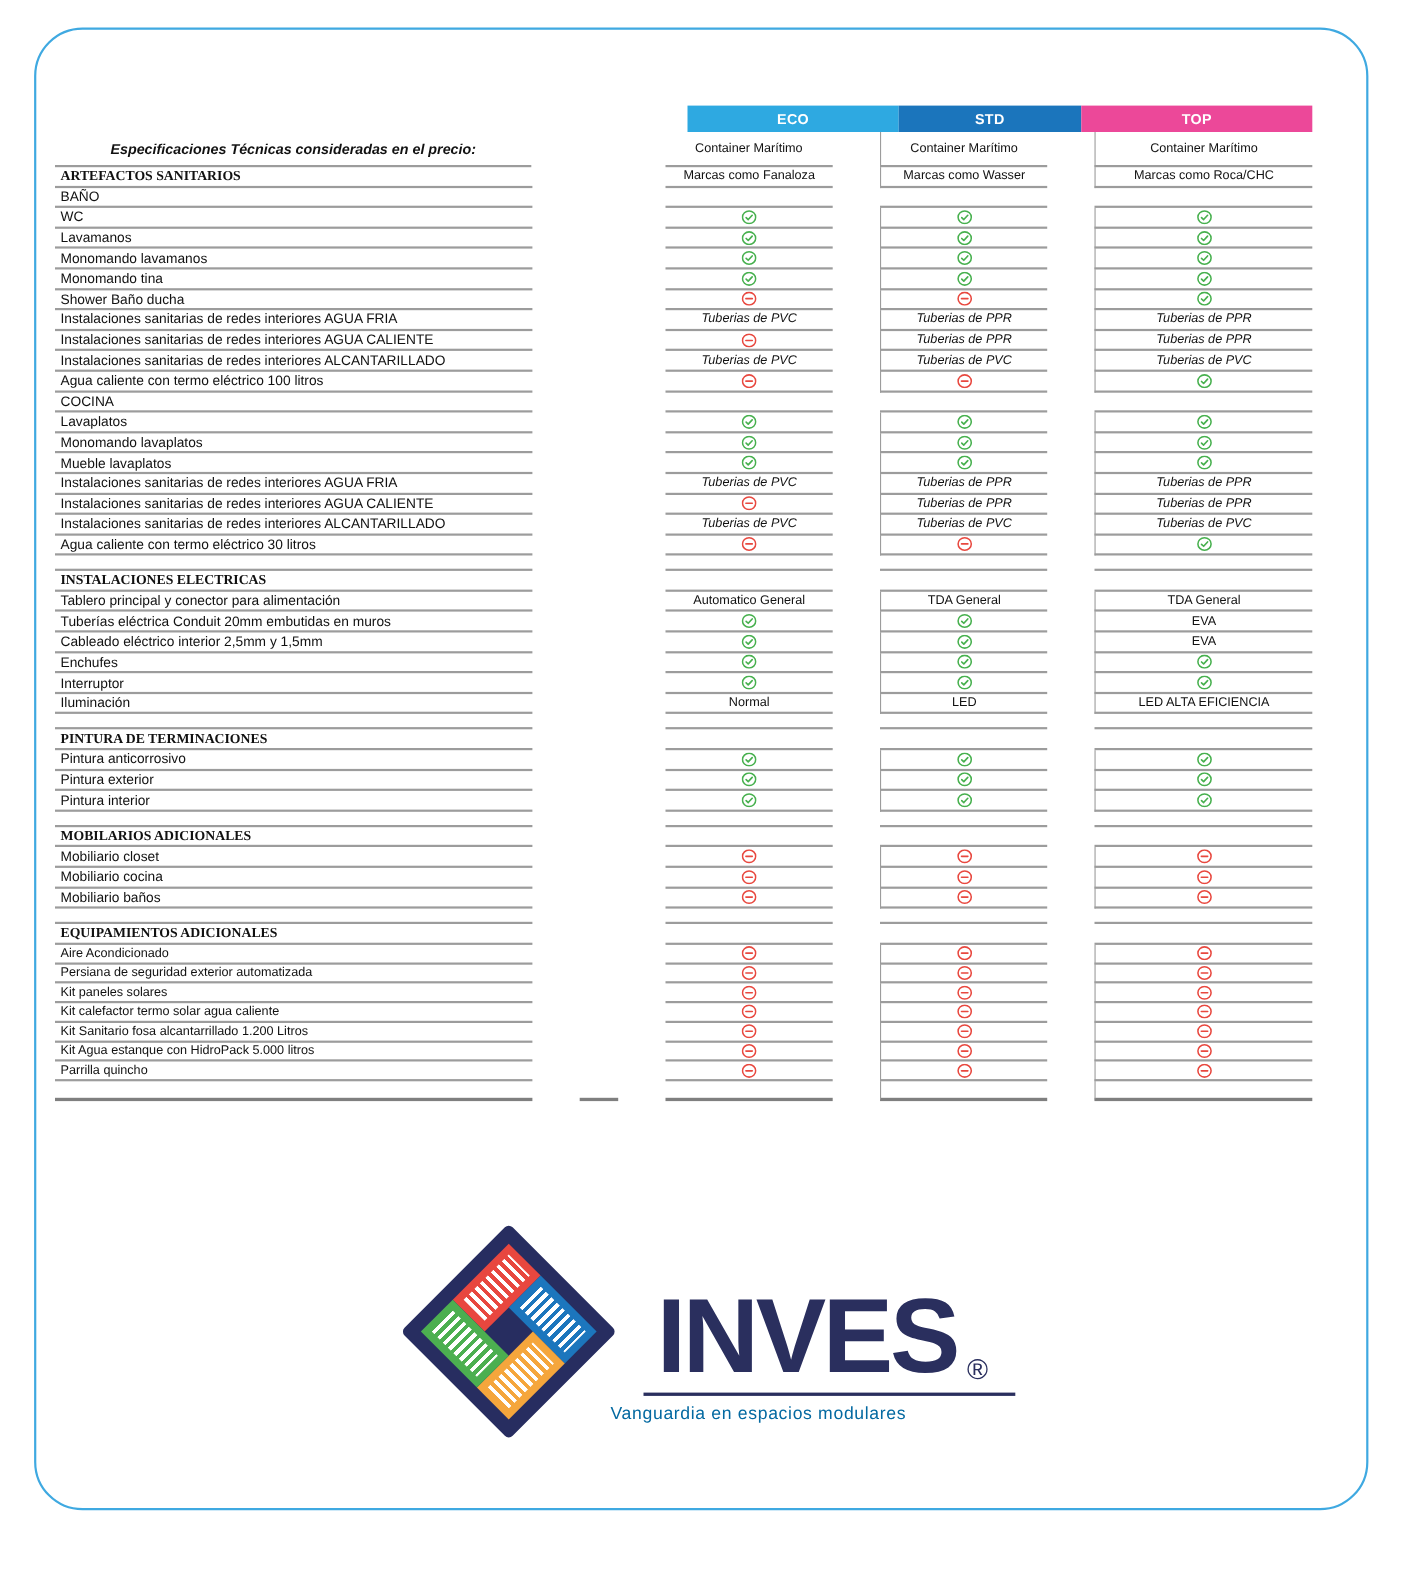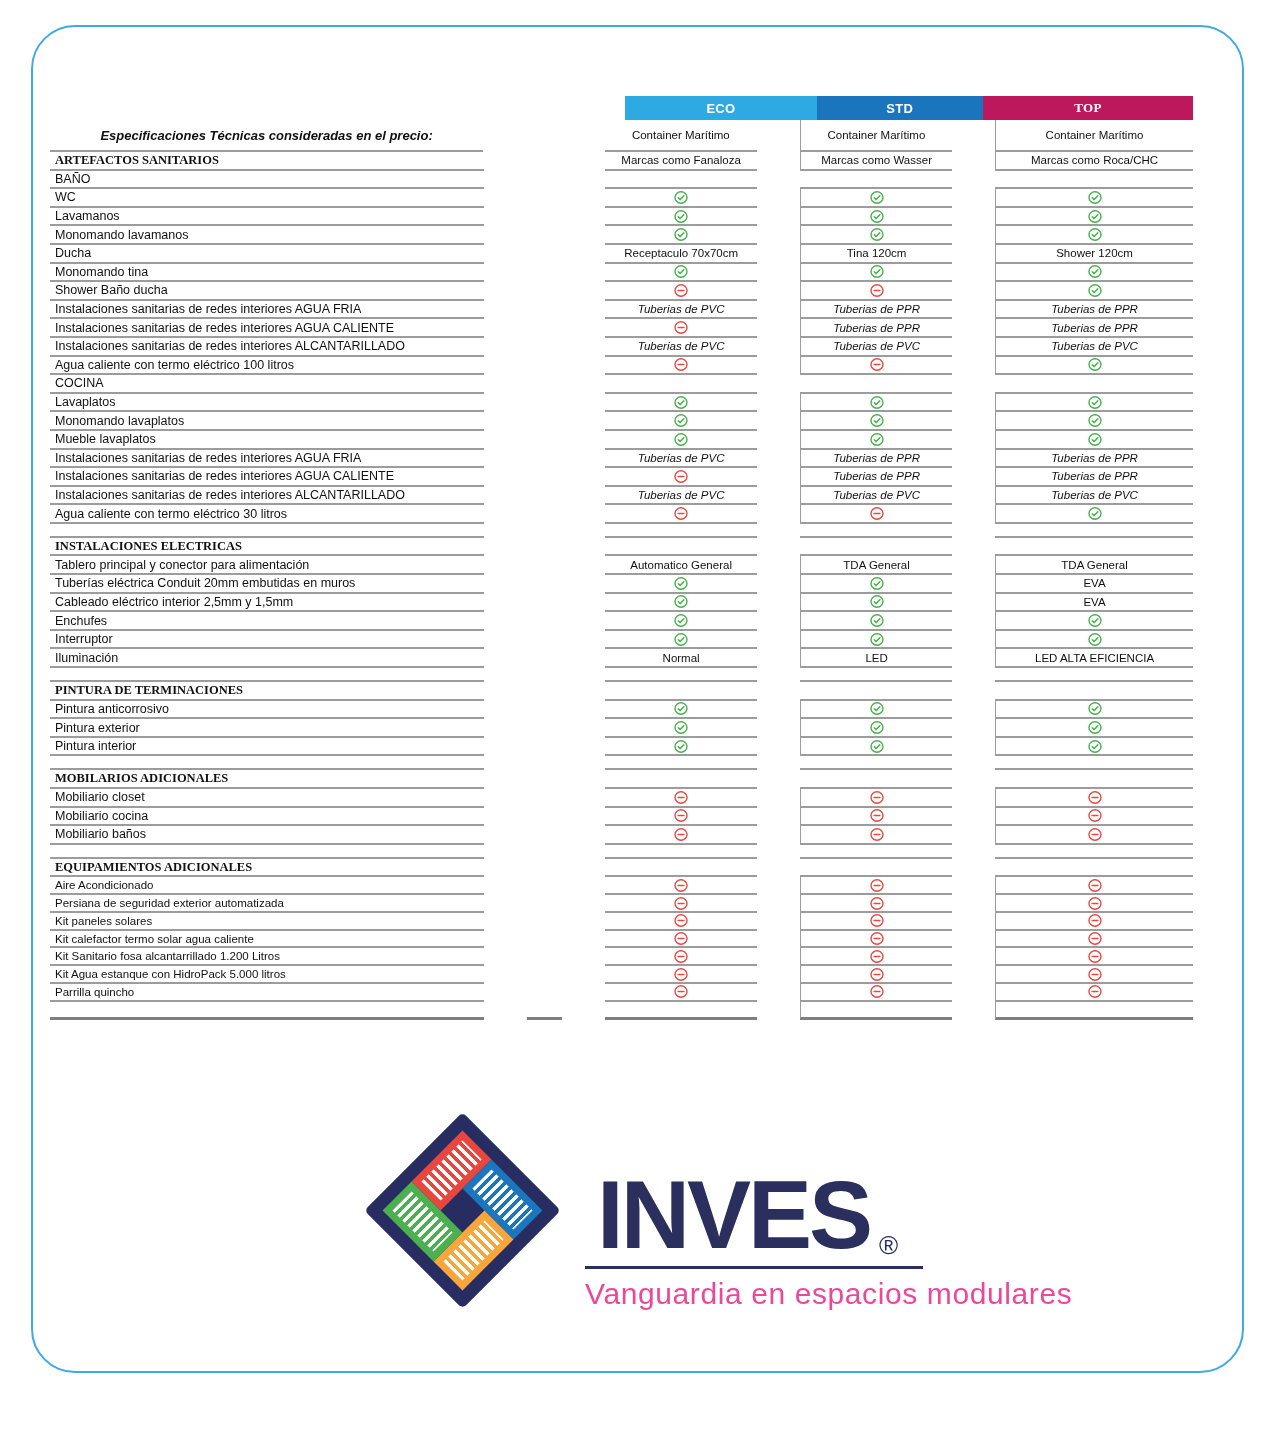--- a/index.html
+++ b/index.html
@@ -24,21 +24,21 @@
 
   .hdr-row{display:flex;height:24px;}
   .hcell{
     display:flex;align-items:center;justify-content:center;
     color:#fff;font-weight:700;font-size:13px;letter-spacing:.3px;
   }
   .hcell.title{width:577px;background:#2EA9E1;margin-top:28px;}
   .hgap{width:42px;}
   .hcell.c-eco{width:206px;background:#2EA9E1;}
   .hcell.c-std{width:179px;background:#1B75BC;}
-  .hcell.c-top{width:226px;background:#be185d;font-family:Liberation Serif, serif;}
+  .hcell.c-top{width:226px;background:#ec4899;}
 
   .row{display:flex;height:18.6px;gap:43px;}
   .row.small{height:17.75px;}
   .row.spacer{height:14px;}
   .row.subtitle{height:32px;}
   .row.end{height:18px;}
 
   .cell{
     display:flex;align-items:center;
     border-bottom:2px solid #9C9C9C;
@@ -88,22 +88,22 @@
     display:flex;align-items:flex-end;color:#2A2F5E;
   }
   .brand-text{
     font-size:96px;font-weight:700;line-height:1;letter-spacing:-3px;text-align:right;
   }
   .brand-reg{font-size:26px;font-weight:400;margin-left:9px;margin-bottom:2px;}
   .brand-rule{
     position:absolute;left:585px;top:1266px;width:338px;height:2.5px;background:#2A2F5E;
   }
   .brand-tagline{
-    position:absolute;left:585px;top:1277px;
-    font-size:30px;color:#ec4899;letter-spacing:.6px;white-space:nowrap;
+    position:absolute;left:555px;top:1277px;
+    font-size:16px;color:#0369a1;letter-spacing:.6px;white-space:nowrap;
   }
 </style>
 </head>
 <body>
 
 <div class="frame"></div>
 
 <div class="spec-table">
   <div class="hdr-row">
     <div class="hcell title">ESPECIFICACIONES x VERSIONES</div>
@@ -206,33 +206,20 @@
           </svg>
         </div>
         <div class="cell val v-top div-l">
           <svg width="14" height="13" viewBox="0 0 14 13">
             <ellipse cx="7" cy="6.5" rx="6" ry="5.7" fill="none" stroke="#47B04E" stroke-width="1.4"></ellipse>
             <path d="M4.3 6.8 L6.2 8.6 L9.8 4.7" fill="none" stroke="#47B04E" stroke-width="1.5" stroke-linecap="round" stroke-linejoin="round"></path>
           </svg>
         </div>
       </div>
       <div class="row">
-        <div class="cell label">Ducha</div>
-        <div class="cell gapcol"></div>
-        <div class="cell val v-eco">
-          <span>Receptaculo 70x70cm</span>
-        </div>
-        <div class="cell val v-std div-l">
-          <span>Tina 120cm</span>
-        </div>
-        <div class="cell val v-top div-l">
-          <span>Shower 120cm</span>
-        </div>
-      </div>
-      <div class="row">
         <div class="cell label">Monomando tina</div>
         <div class="cell gapcol"></div>
         <div class="cell val v-eco">
           <svg width="14" height="13" viewBox="0 0 14 13">
             <ellipse cx="7" cy="6.5" rx="6" ry="5.7" fill="none" stroke="#47B04E" stroke-width="1.4"></ellipse>
             <path d="M4.3 6.8 L6.2 8.6 L9.8 4.7" fill="none" stroke="#47B04E" stroke-width="1.5" stroke-linecap="round" stroke-linejoin="round"></path>
           </svg>
         </div>
         <div class="cell val v-std div-l">
           <svg width="14" height="13" viewBox="0 0 14 13">

